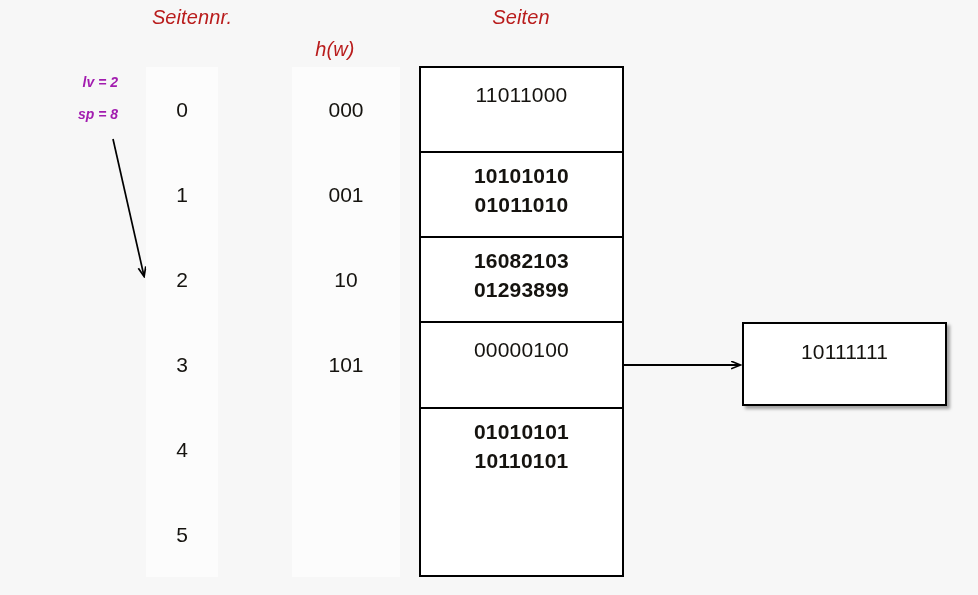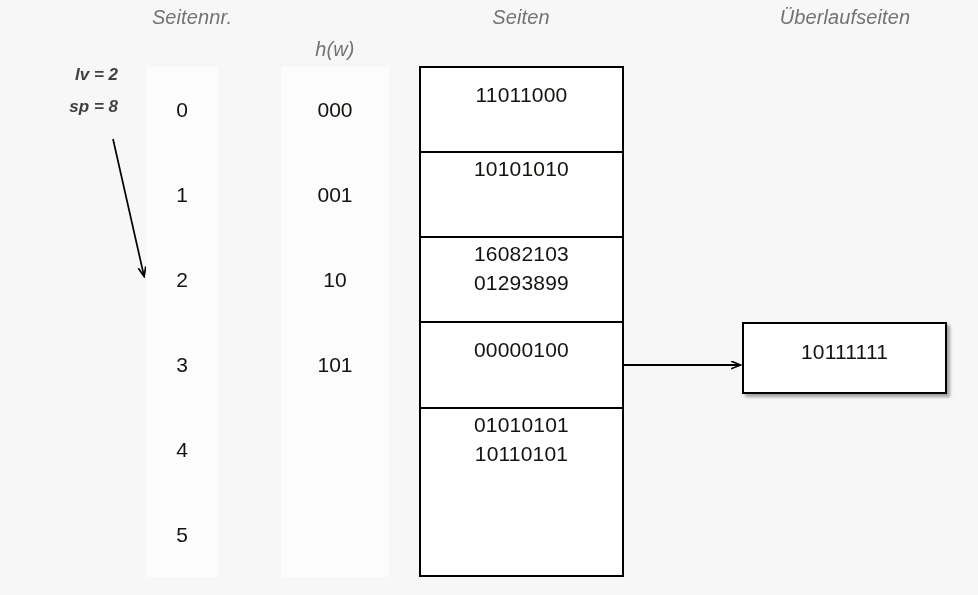--- a/index.html
+++ b/index.html
@@ -21,55 +21,55 @@
     width: 978px;
     height: 595px;
   }
 
   
   .col-header {
     position: absolute;
     font-style: italic;
     font-size: 20px;
     font-weight: 400;
-    color: #737373;
+    color: #b91c1c;
     text-align: center;
     white-space: nowrap;
     letter-spacing: 0.1px;
   }
   #hdr-seitennr { left: 112px; top: 6px;  width: 160px; }
   #hdr-hw       { left: 265px; top: 6px;  width: 140px; margin-top: 32px; }
   #hdr-seiten   { left: 441px; top: 6px;  width: 160px; }
   #hdr-ueber    { left: 745px; top: 6px;  width: 200px; }
 
   
   #params {
     position: absolute;
     left: 14px;
-    top: 59px;
+    top: 66px;
     width: 104px;
     text-align: right;
     font-style: italic;
-    font-size: 17px;
+    font-size: 14px;
     font-weight: 700;
-    color: #404040;
+    color: #a21caf;
     line-height: 32px;
   }
   #params div { white-space: nowrap; }
 
   
   .plain-col {
     position: absolute;
     top: 67px;
     height: 510px;
     background: #fcfcfc;
     box-sizing: border-box;
   }
   #col-seitennr { left: 146px; width: 72px; }
-  #col-hw       { left: 281px; width: 108px; }
+  #col-hw       { left: 292px; width: 108px; }
 
   .plain-cell {
     height: 85px;
     display: flex;
     align-items: center;
     justify-content: center;
     font-size: 21px;
     color: #15130f;
     font-weight: 400;
   }
@@ -87,36 +87,36 @@
   }
   .seiten-row {
     height: 85.16px;
     box-sizing: border-box;
     border-bottom: 2px solid #000;
     padding-top: 12px;
     display: flex;
     flex-direction: column;
     align-items: center;
   }
-  .seiten-row.two-line { padding-top: 1px; }
+  .seiten-row.two-line { padding-top: 8px; font-weight: bold; }
   .seiten-row:last-child { border-bottom: none; align-items: center; }
   .seiten-line {
     font-size: 21px;
     color: #15130f;
     line-height: 29px;
     letter-spacing: 0.2px;
   }
 
   
   #overflow-box {
     position: absolute;
     left: 742px;
     top: 322px;
     width: 205px;
-    height: 72px;
+    height: 84px;
     background: #ffffff;
     border: 2px solid #000;
     box-sizing: border-box;
     box-shadow: 3px 3px 3px rgba(0,0,0,0.35);
     display: flex;
     justify-content: center;
     padding-top: 13px;
   }
   #overflow-box .seiten-line { font-size: 21px; }
 
@@ -129,21 +129,20 @@
   }
 </style>
 </head>
 <body>
 
 <div id="canvas">
 
   <div class="col-header" id="hdr-seitennr">Seitennr.</div>
   <div class="col-header" id="hdr-hw">h(w)</div>
   <div class="col-header" id="hdr-seiten">Seiten</div>
-  <div class="col-header" id="hdr-ueber">Überlaufseiten</div>
 
   <div id="params">
     <div>lv = 2</div>
     <div>sp = 8</div>
   </div>
 
   <div class="plain-col" id="col-seitennr">
     <div class="plain-cell">0</div>
     <div class="plain-cell">1</div>
     <div class="plain-cell">2</div>
@@ -158,20 +157,21 @@
     <div class="plain-cell">10</div>
     <div class="plain-cell">101</div>
   </div>
 
   <div id="seiten-table">
     <div class="seiten-row">
       <div class="seiten-line">11011000</div>
     </div>
     <div class="seiten-row two-line">
       <div class="seiten-line">10101010</div>
+      <div class="seiten-line">01011010</div>
     </div>
     <div class="seiten-row two-line">
       <div class="seiten-line">16082103</div>
       <div class="seiten-line">01293899</div>
     </div>
     <div class="seiten-row">
       <div class="seiten-line">00000100</div>
     </div>
     <div class="seiten-row two-line">
       <div class="seiten-line">01010101</div>

